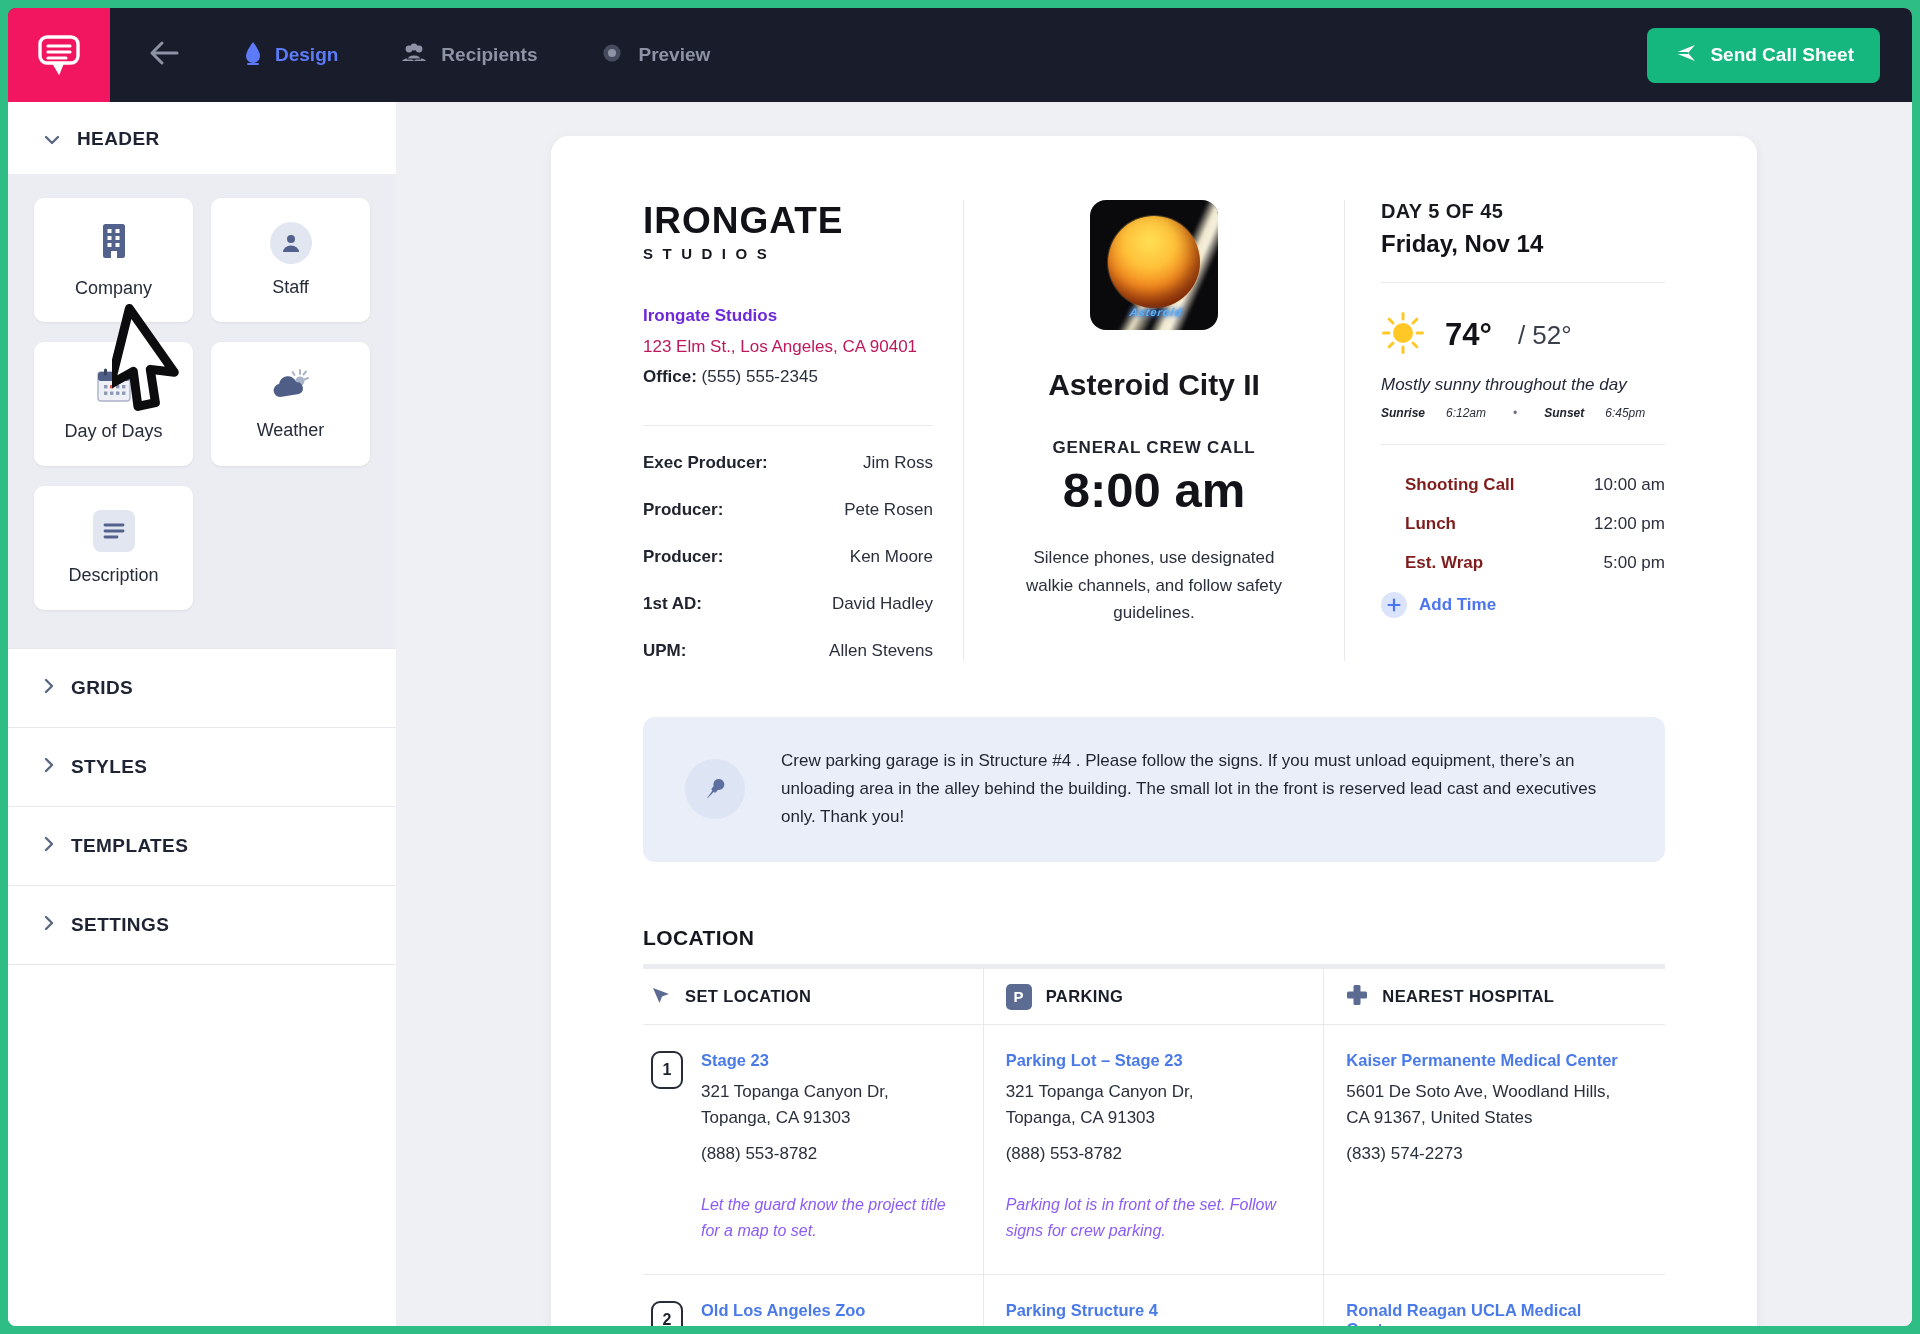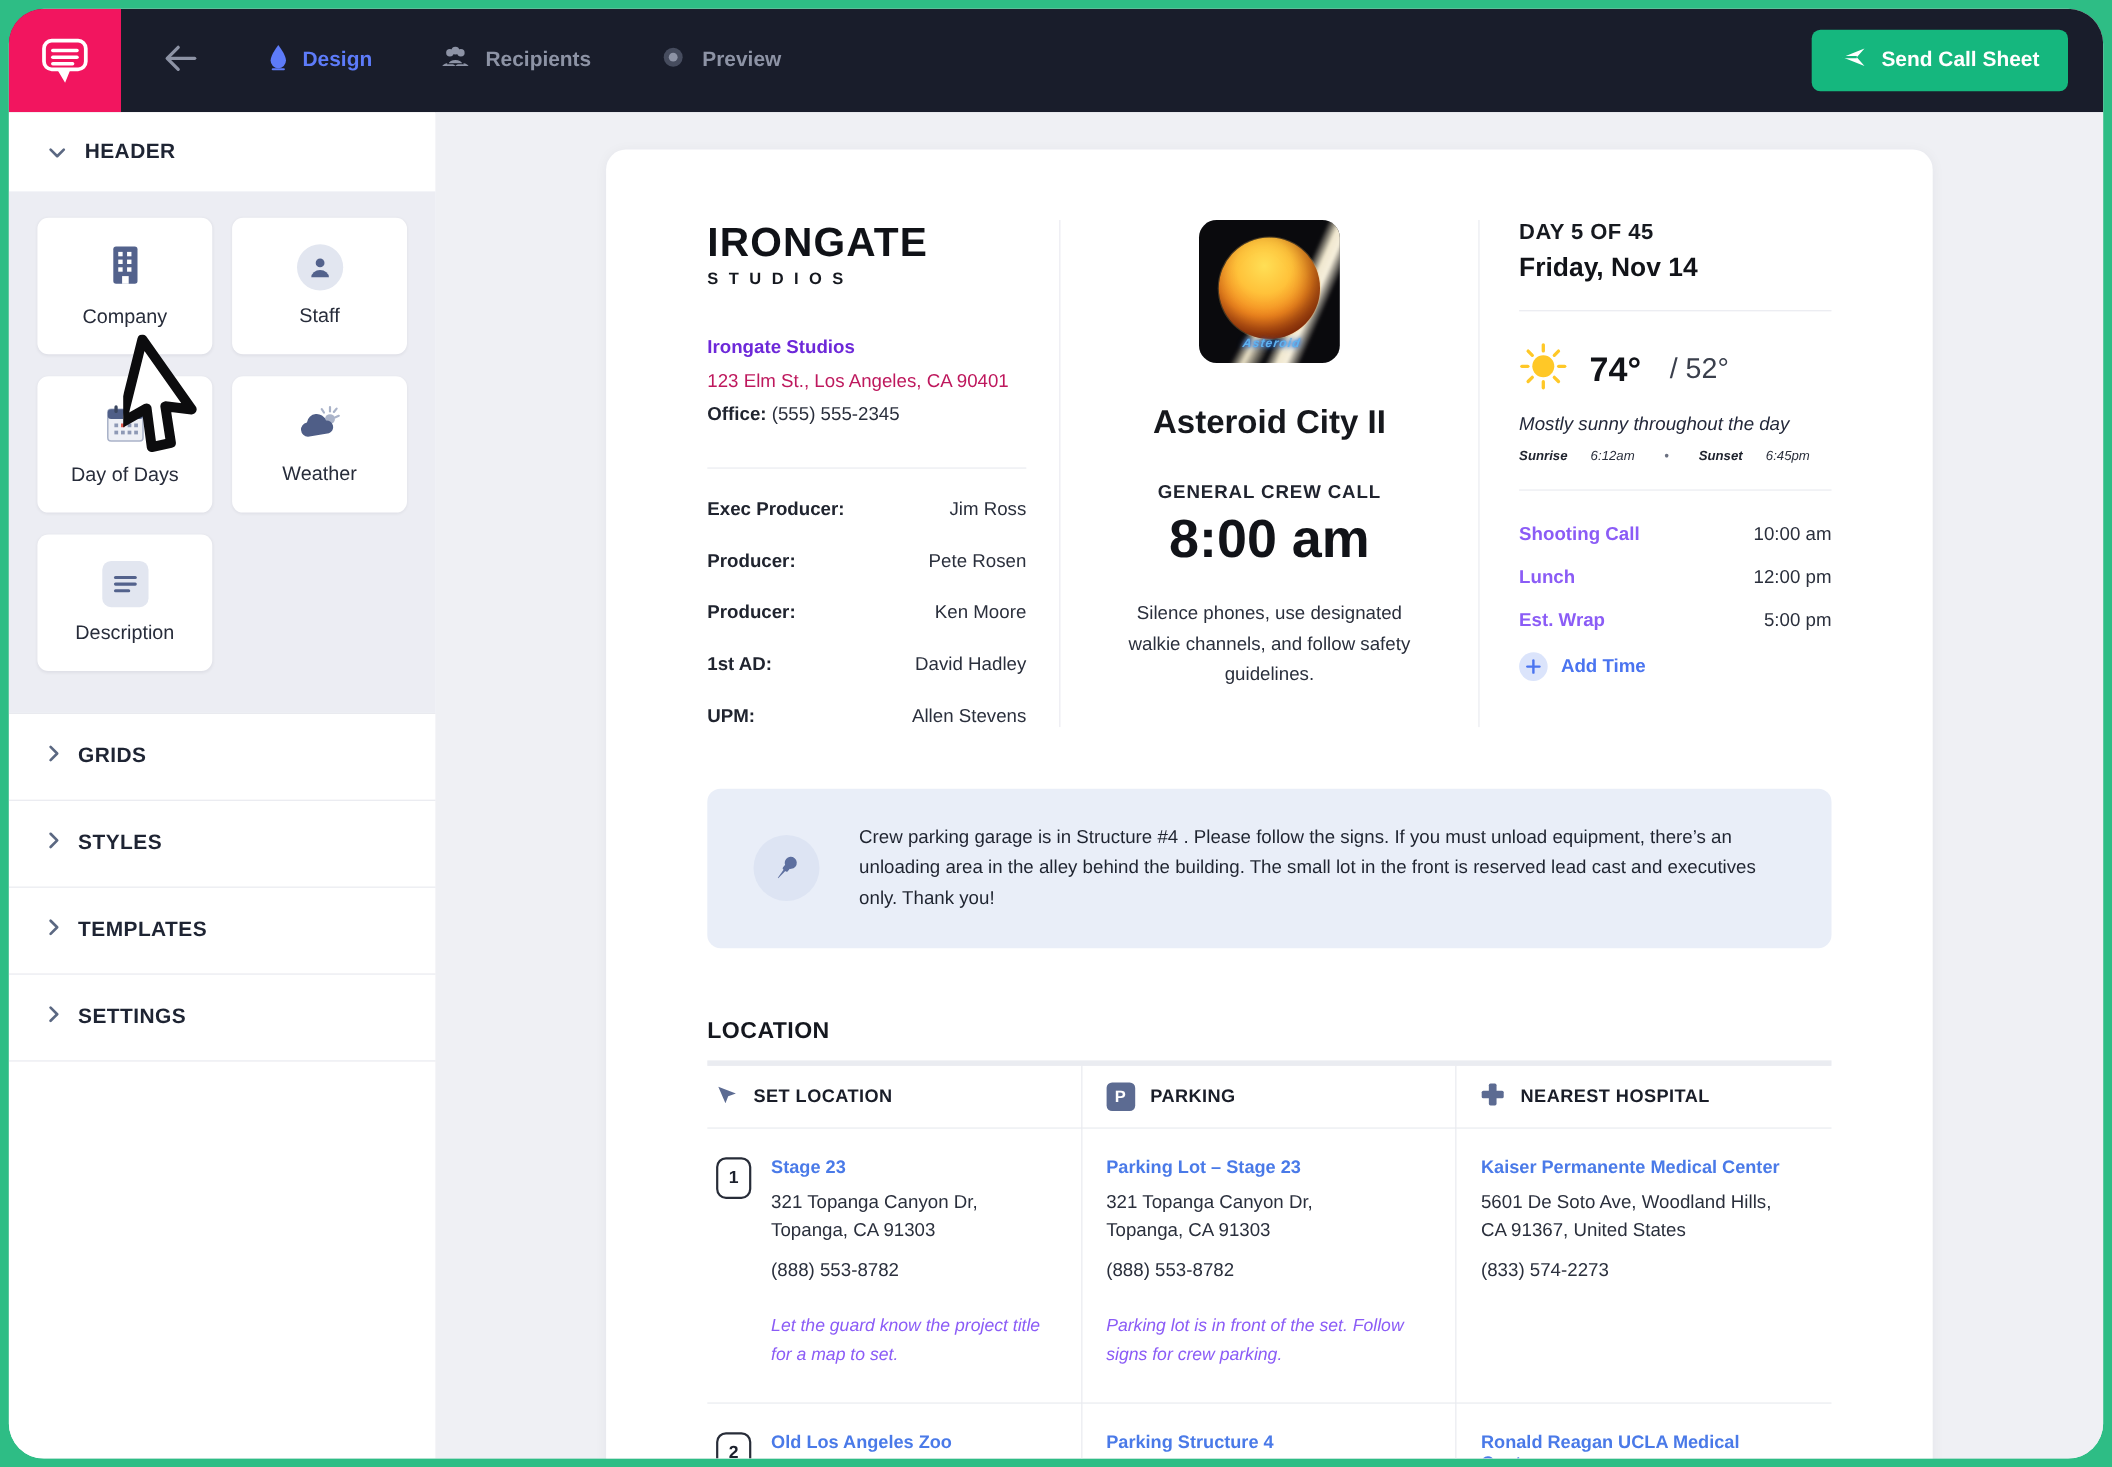--- a/index.html
+++ b/index.html
@@ -5,21 +5,21 @@
   * { box-sizing: border-box; margin: 0; padding: 0; }
   html,body { width:1920px; height:1334px; }
   body {
     background:#2ebd85;
     font-family:"Liberation Sans","DejaVu Sans",sans-serif;
     position:relative;
     overflow:hidden;
   }
   .app {
     position:absolute; inset:8px;
-    border-radius:32px; overflow:hidden;
+    border-radius:8px; overflow:hidden;
     background:#eff0f4;
     display:flex; flex-direction:column;
   }
   
   .navbar { height:94px; background:#191d2b; display:flex; align-items:center; flex-shrink:0; }
   .logo-block { width:102px; height:100%; background:#f2155f; display:flex; align-items:center; justify-content:center; cursor:pointer; flex-shrink:0;}
   .back-btn { margin:0 34px 0 38px; display:flex; align-items:center; cursor:pointer; }
   .nav-tabs { display:flex; gap:62px; margin-left:30px; align-items:center;}
   .tab { display:flex; gap:13px; align-items:center; font-size:19px; font-weight:600; color:#8d93a5; cursor:pointer;}
   .tab.active { color:#5d7bf9; }
@@ -77,21 +77,21 @@
   .col-day .hdiv { margin-top:24px; }
   .weather-row { margin-top:28px; display:flex; align-items:center; gap:20px; }
   .temp-high { font-size:31px; font-weight:700; color:#111318; }
   .temp-low { font-size:26px; color:#3a3f4c; margin-left:6px; }
   .forecast { margin-top:16px; font-style:italic; font-size:17px; color:#23283a; }
   .sun-times { margin-top:11px; font-size:12px; color:#2a2f3c; display:flex; gap:21px; align-items:center;font-style:italic;}
   .sun-times b { color:#20242f; }
   .dot-sep { color:#6a7080; margin:0 6px; }
   .sched { margin-top:30px; }
   .sched-row { display:flex; justify-content:space-between; font-size:17px; margin-bottom:19px; }
-  .sched-label { font-weight:700; color:#8b5cf6; }
+  .sched-label { font-weight:700; color:#7f1d1d;margin-left:24px; }
   .sched-time { color:#2a2f3c; }
   .add-time { display:flex; gap:12px; align-items:center; color:#4a74f0; font-weight:600; font-size:17px; margin-top:4px; cursor:pointer;}
   .plus-circle { width:26px; height:26px; border-radius:50%; background:#dbe4fb; display:flex; align-items:center; justify-content:center;}
   
   .notice { margin-top:56px; background:#e9eef8; border-radius:12px; padding:30px 42px; display:flex; gap:36px; align-items:center;}
   .pin-circle { width:60px; height:60px; border-radius:50%; background:#dde4f3; flex-shrink:0; display:flex; align-items:center; justify-content:center;}
   .notice-text { font-size:17px; line-height:1.66; color:#1f2430; max-width:920px; }
   
   .loc-heading { margin-top:64px; font-size:21px; font-weight:600; letter-spacing:.4px; color:#14171e; }
   .loc-table { margin-top:14px; border-top:5px solid #eaecf1; }

